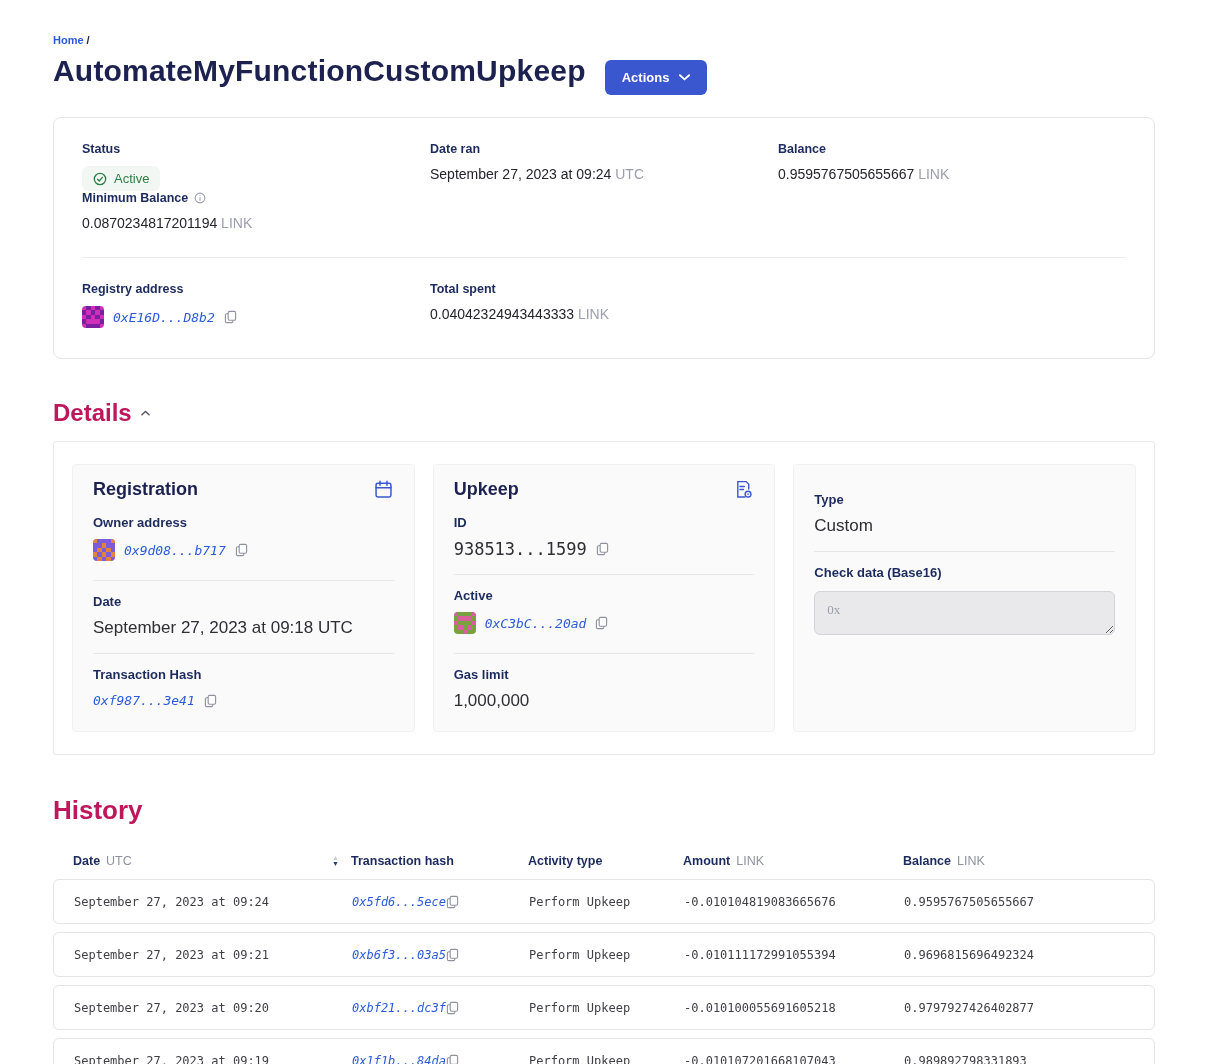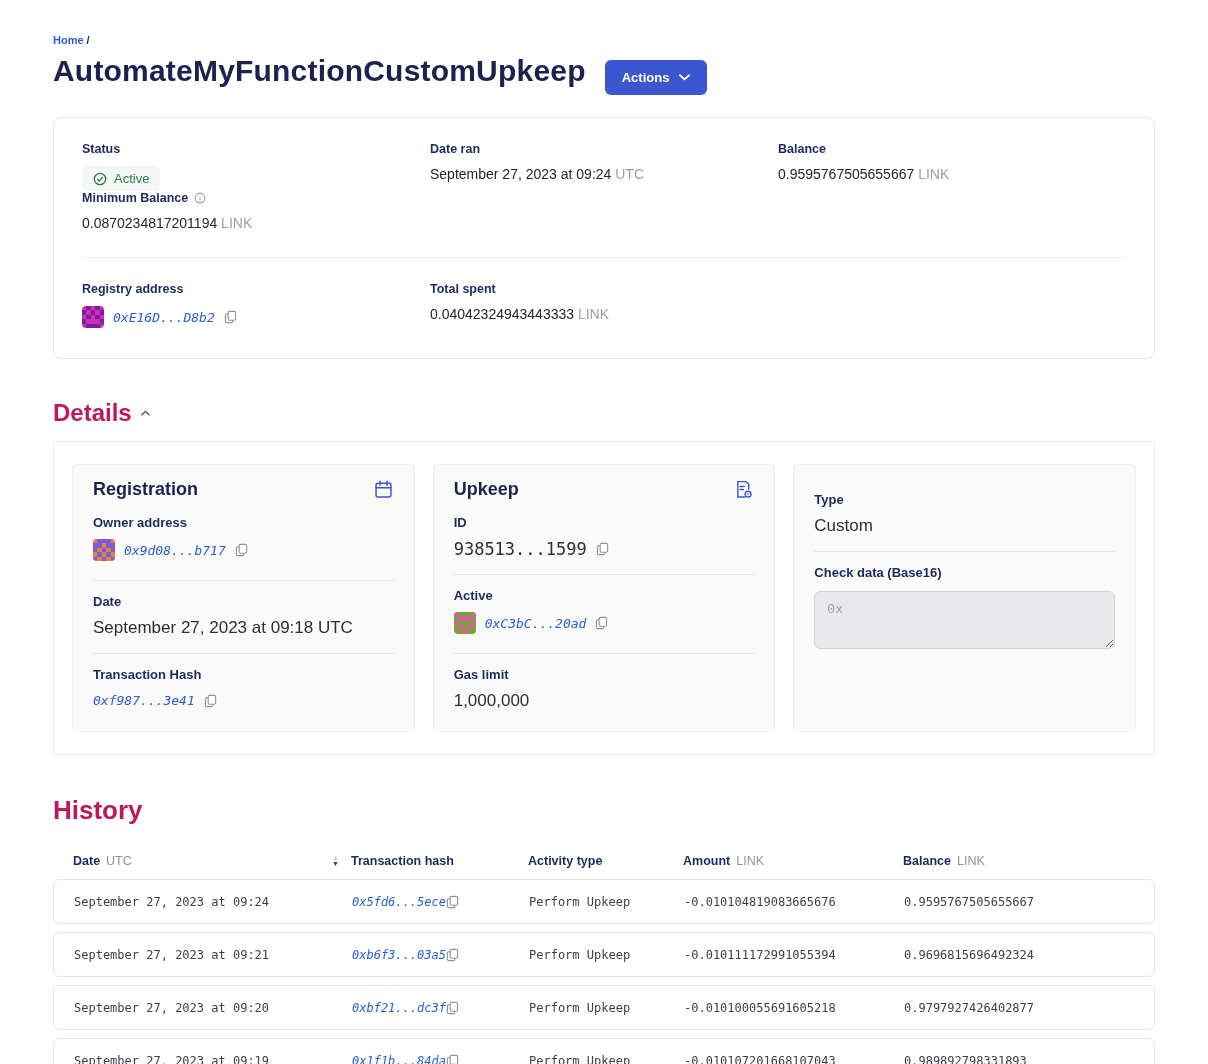--- a/index.html
+++ b/index.html
@@ -52,23 +52,23 @@
   h2 { margin: 0; font-size: 24px; color: #be185d; }
   .details-box { border: 1px solid #e9e9ec; border-radius: 3px; padding: 22px 18px; display: flex; gap: 18px; }
   .dcard { flex: 1; background: #fafafb; border: 1px solid #f0f0f2; border-radius: 4px; padding: 14px 20px 18px; }
   .dcard-head { display: flex; justify-content: space-between; align-items: center; margin-bottom: 2px; gap: 32px; }
   .dcard-title { font-size: 18px; font-weight: 700; color: #1c2150; }
   .dfield { padding: 13px 0 15px; border-bottom: 1px solid #e7e7ea; }
   .dfield.last { border-bottom: none; padding-bottom: 2px; }
   .dfield .field-label { margin-bottom: 9px; font-size: 13px; }
   .dfield .field-value { font-size: 17px; color: #2e2e33; }
   textarea.check-data {
-    width: 100%; height: 58px; margin-top: 2px;
+    width: 100%; height: 44px; margin-top: 2px;
     background: #e9e9eb; border: 1px solid #d4d4d8; border-radius: 6px;
-    padding: 10px 12px; font-family: Liberation Mono, monospace; font-size: 13px; color: #333; resize: both;
+    padding: 10px 12px; font-family: Liberation Serif, serif; font-size: 13px; color: #333; resize: both;
   }
   textarea.check-data::placeholder { color: #9a9da8; }
 
   
   h2.history { font-size: 26px; margin: 40px 0 0; }
   .tbl-head {
     display: grid; grid-template-columns: 278px 177px 155px 220px 1fr;
     padding: 0 20px; margin: 28px 0 11px;
     font-size: 12.5px; font-weight: 700; color: #1c2a5e; align-items: center;
   }

